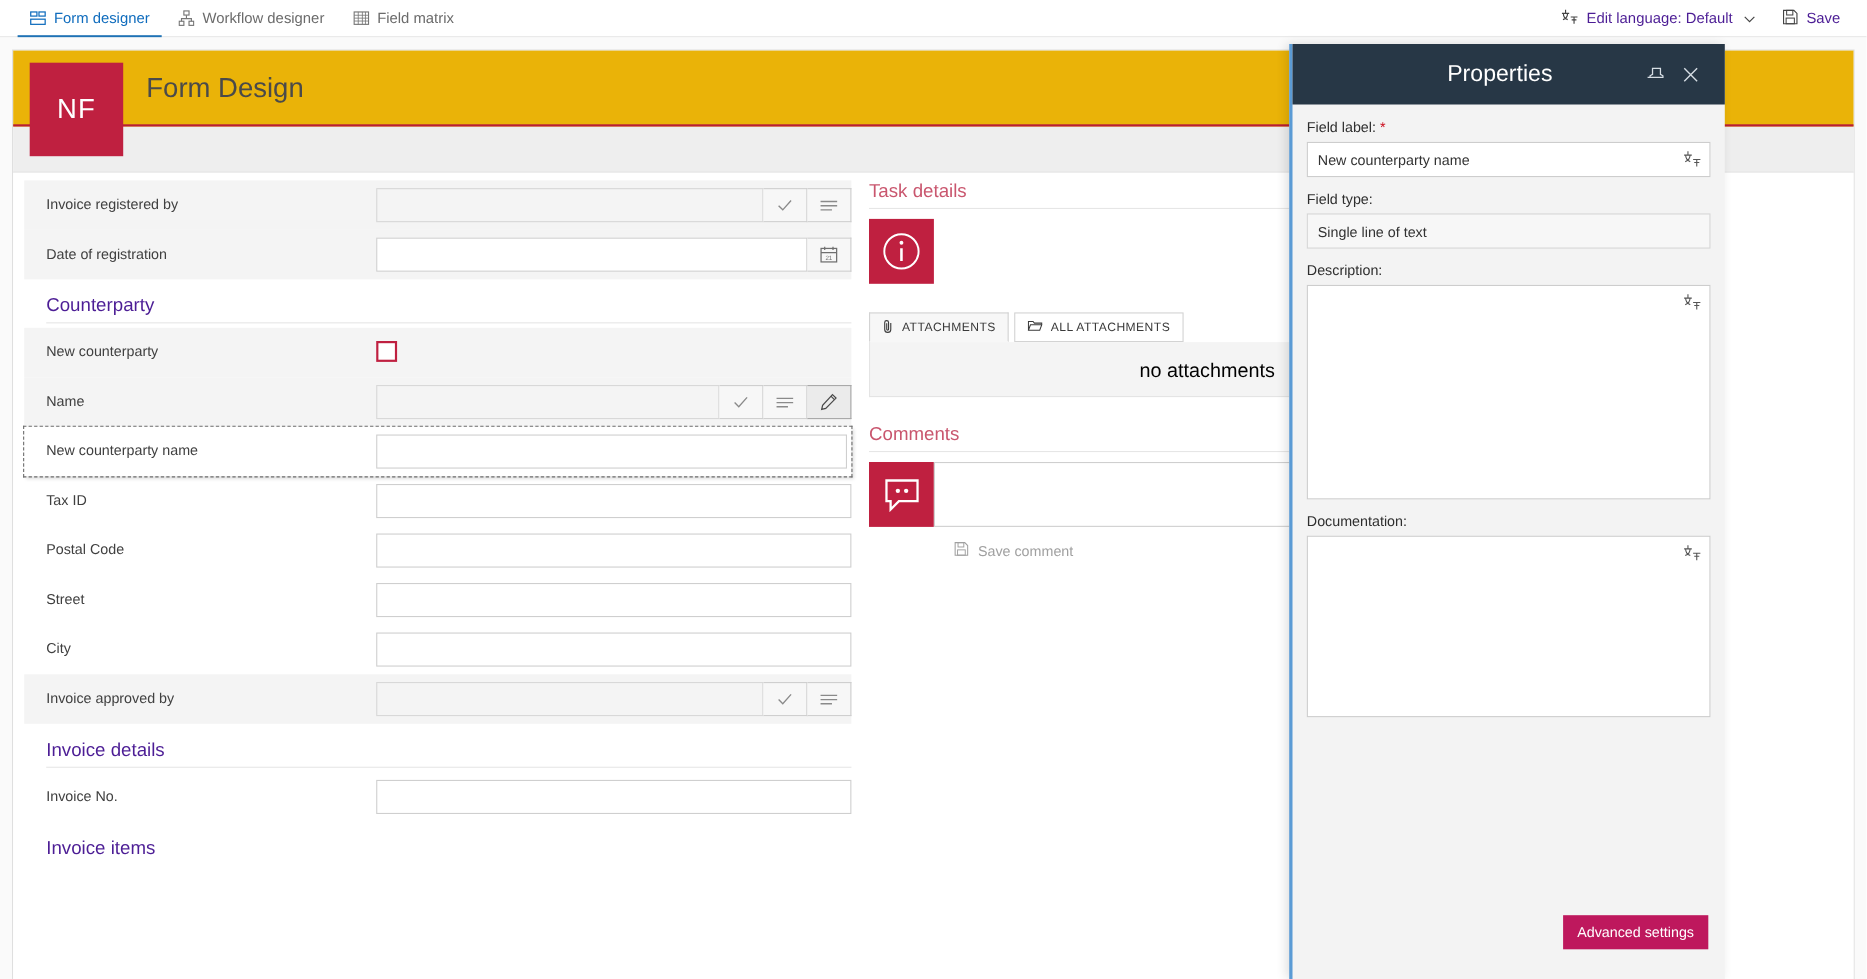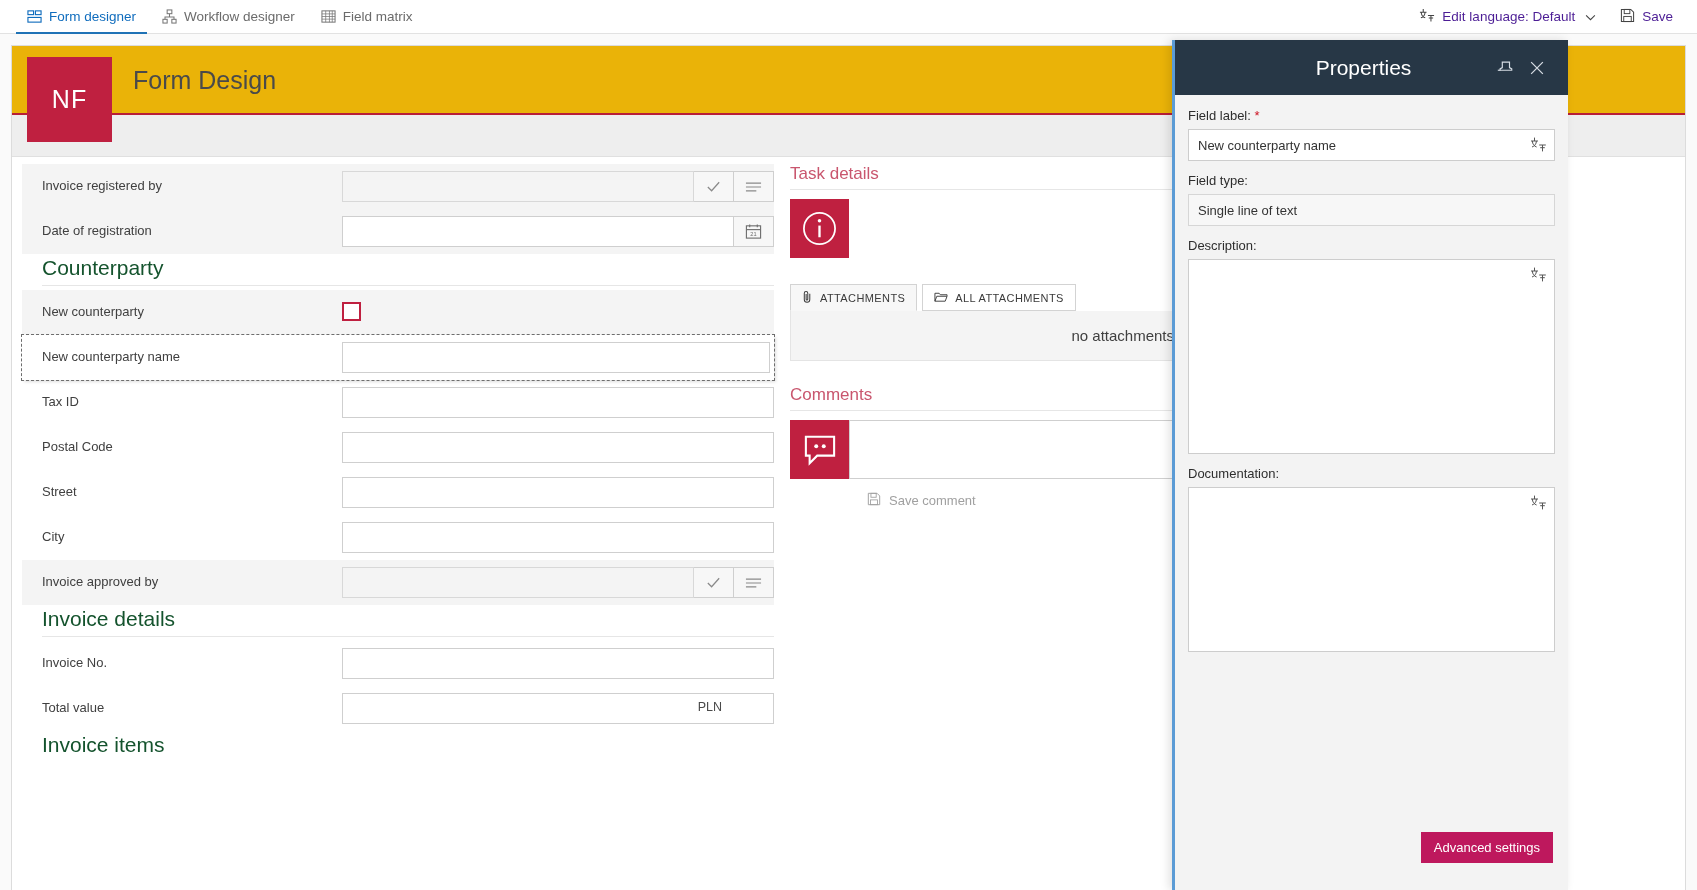--- a/index.html
+++ b/index.html
@@ -99,22 +99,22 @@
   }
   .adorn.hilite { background: #ebebeb; border-color: #a9a9a9; }
 
   .cbox {
     width: 19px; height: 19px; border: 2px solid #bf2040;
     background: #ffffff; margin-top: 5px; cursor: pointer;
   }
 
   
   .sect {
-    margin-top: 2px; padding: 0 0 5px 20px;
-    font-size: 21px; color: #14532d; font-weight: 400;
+    margin-top: 14px; padding: 0 0 5px 20px;
+    font-size: 17px; color: #4c1d95; font-weight: 400;
   }
   .sect-rule { height: 1px; background: #e6e6e6; margin: 0 0 4px 20px; }
 
   
   .selected {
     outline: 1.5px dashed #6d6d6d; outline-offset: 0px;
     background: #ffffff;
     box-shadow: 2px 2px 3px rgba(0,0,0,.13);
   }
 
@@ -141,22 +141,22 @@
     font-size: 11px; color: #3a3a3a; letter-spacing: .4px;
     cursor: pointer;
   }
   .atab.active { background: #f7f7f7; border-bottom-color: #f7f7f7; }
   .atab + .atab { margin-left: 5px; }
   .atab-panel {
     height: 50px; background: #f4f4f4; border: 1px solid #e4e4e4;
     border-top: none; position: relative;
   }
   .no-att {
-    position: absolute; right: 5px; top: 16px;
-    font-size: 15px; color: #404040;
+    position: absolute; right: 20px; top: 16px;
+    font-size: 18px; color: #000000;
   }
   .cmt-row { display: flex; gap: 0; margin-top: 2px; }
   .cmt-box {
     flex: 1; height: 59px; border: 1px solid #cfcfcf; background: #ffffff;
   }
   .save-cmt {
     display: flex; align-items: center; gap: 8px;
     margin-top: 13px; margin-left: 77px;
     font-size: 13px; color: #a0a0a0; cursor: pointer;
   }
@@ -328,20 +328,42 @@
         <div class="sect">Counterparty</div>
         <div class="sect-rule"></div>
 
         <div class="frow shaded">
           <div class="flabel">New counterparty</div>
           <div class="fctrl">
             <div class="cbox"></div>
           </div>
         </div>
 
+        <div class="frow shaded">
+          <div class="flabel">Name</div>
+          <div class="fctrl">
+            <div class="tbox readonly"></div>
+            <div class="adorn">
+              <svg width="17" height="17" viewBox="0 0 18 18">
+                  <path d="M3 9.5L7 13.5 15 4.5" fill="none" stroke="#8a8a8a" stroke-width="1.3"></path>
+                </svg>
+            </div>
+            <div class="adorn">
+              <svg width="17" height="12" viewBox="0 0 18 12">
+                  <path d="M1 2h16M1 6h16M1 10h11" stroke="#8a8a8a" stroke-width="1.3"></path>
+                </svg>
+            </div>
+            <div class="adorn hilite">
+              <svg width="17" height="17" viewBox="0 0 18 18">
+                  <path d="M12.5 1.8l3.4 3.4L6 15.1 2.1 16l.9-3.9z" fill="none" stroke="#4a4a4a" stroke-width="1.2"></path>
+                  <path d="M11 3.3l3.4 3.4" stroke="#4a4a4a" stroke-width="1.2"></path>
+                </svg>
+            </div>
+          </div>
+        </div>
 
         <div class="frow selected">
           <div class="flabel">New counterparty name</div>
           <div class="fctrl" style="padding-right:4px;">
             <div class="tbox"></div>
           </div>
         </div>
 
         <div class="frow">
           <div class="flabel">Tax ID</div>
@@ -391,27 +413,20 @@
         <div class="sect">Invoice details</div>
         <div class="sect-rule"></div>
 
         <div class="frow">
           <div class="flabel">Invoice No.</div>
           <div class="fctrl">
               <div class="tbox"></div>
             </div>
         </div>
 
-        <div class="frow">
-          <div class="flabel">Total value</div>
-          <div class="fctrl">
-              <div class="tbox"></div>
-            </div>
-          <div class="suffix">PLN</div>
-        </div>
 
         <div class="sect">Invoice items</div>
       </div>
 
       <div class="col-mid">
         <div class="mid-h">Task details</div>
         <div class="mid-rule"></div>
 
         <div style="display:flex;">
           <div class="icon-sq">

